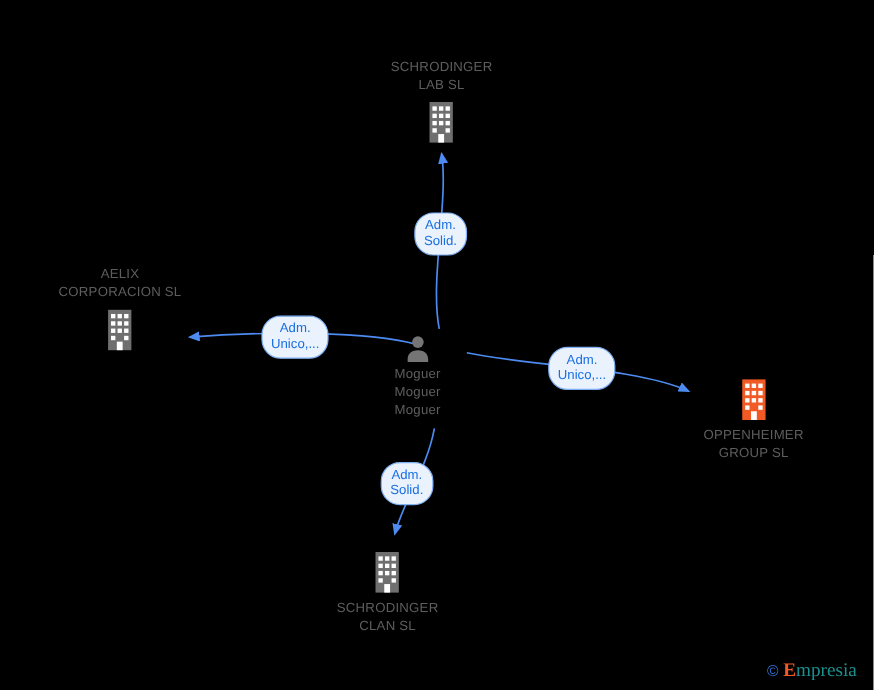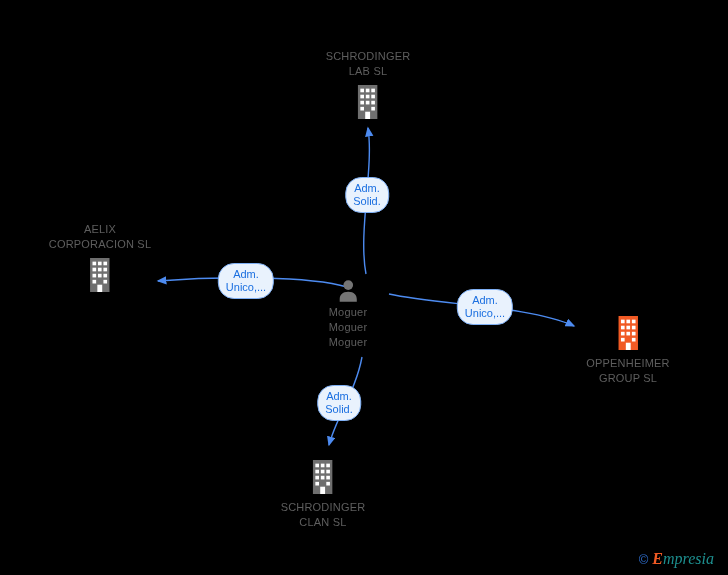--- a/index.html
+++ b/index.html
@@ -21,21 +21,21 @@
     position:absolute;transform:translate(-50%,-50%);
     background:#e9f2fd;border:1px solid #7fb0f5;border-radius:16px;
     color:#1b6fe0;font-size:11px;line-height:13px;padding:4px 7px;
     text-align:center;cursor:pointer;white-space:nowrap;
   }
   .footer-logo{
     position:absolute;right:14px;bottom:7px;display:flex;align-items:baseline;
     gap:4px;cursor:pointer;user-select:none;
   }
   .footer-logo .copy{color:#2f6fd0;font-size:13px;}
-  .footer-logo .brand{font-family:"Liberation Serif",serif;font-style:italic;font-size:16px;}
+  .footer-logo .brand{font-family:"Liberation Serif",serif;font-size:16px;}
   .footer-logo .brand .first{color:#f15a24;font-weight:bold;}
   .footer-logo .brand .rest{color:#1d8f8f;}
 </style>
 </head>
 <body>
 
 <div class="canvas">
 
   <svg class="edges" viewBox="0 0 728 575">
     <defs>

